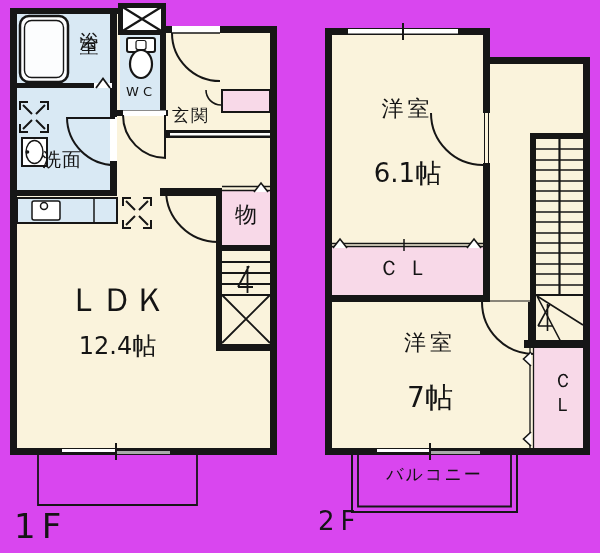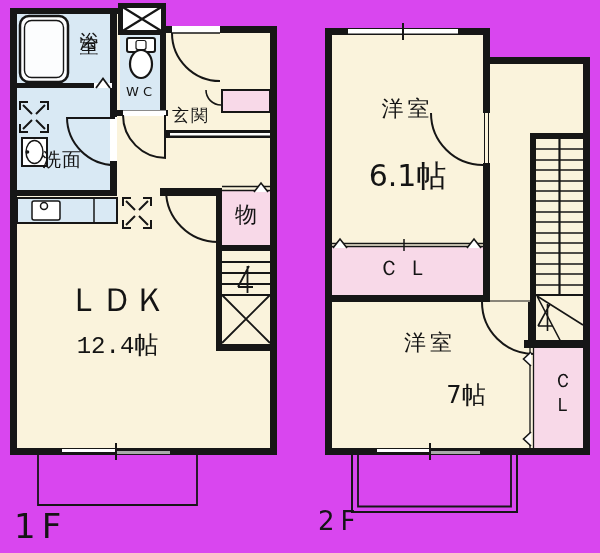--- a/index.html
+++ b/index.html
@@ -211,31 +211,32 @@
 
 <div class="lbl vert" style="left:72px;top:17px;width:28px;height:66px;font-size:19px;letter-spacing:3px;">浴室</div>
 
 <div class="lbl c" style="left:119px;top:85px;width:44px;font-size:13px;letter-spacing:4px;">WC</div>
 
 <div class="lbl" style="left:172px;top:106px;font-size:17px;letter-spacing:2px;text-align:center;">玄関</div>
 
 <div class="lbl" style="left:42px;top:149px;font-size:19px;letter-spacing:1px;">洗面</div>
 
 <div class="lbl c" style="left:50px;top:281px;width:135px;font-size:33px;">ＬＤＫ</div>
-<div class="lbl c" style="left:50px;top:333px;width:135px;font-size:24px;font-family:Liberation Mono, monospace;">12.4帖</div>
+<div class="lbl c" style="left:50px;top:333px;width:135px;font-size:24px;">12.4帖</div>
 
 <div class="lbl c" style="left:222px;top:202px;width:48px;font-size:22px;">物</div>
 
 <div class="lbl c" style="left:332px;top:96px;width:151px;font-size:22px;letter-spacing:4px;">洋室</div>
-<div class="lbl c" style="left:332px;top:159px;width:151px;font-size:30px;">6.1帖</div>
+<div class="lbl c" style="left:332px;top:159px;width:151px;font-size:26px;">6.1帖</div>
 
 <div class="lbl c" style="left:332px;top:256px;width:151px;font-size:21px;letter-spacing:8px;">ＣＬ</div>
 
 <div class="lbl c" style="left:332px;top:330px;width:196px;font-size:22px;letter-spacing:4px;">洋室</div>
-<div class="lbl c" style="left:332px;top:382px;width:196px;font-size:24px;padding-left:36px;">7帖</div>
+<div class="lbl c" style="left:332px;top:382px;width:196px;font-size:28px;">7帖</div>
 
 <div class="lbl vert" style="left:544px;top:360px;width:30px;height:82px;font-size:19px;letter-spacing:5px;">ＣＬ</div>
 
+<div class="lbl c" style="left:352px;top:465px;width:165px;font-size:17px;letter-spacing:2px;">バルコニー</div>
 
 <div class="lbl" style="left:14px;top:507px;font-size:34px;letter-spacing:6px;">1F</div>
 <div class="lbl" style="left:318px;top:507px;font-size:26px;letter-spacing:6px;">2F</div>
 
 </div>
 
 </body></html>

